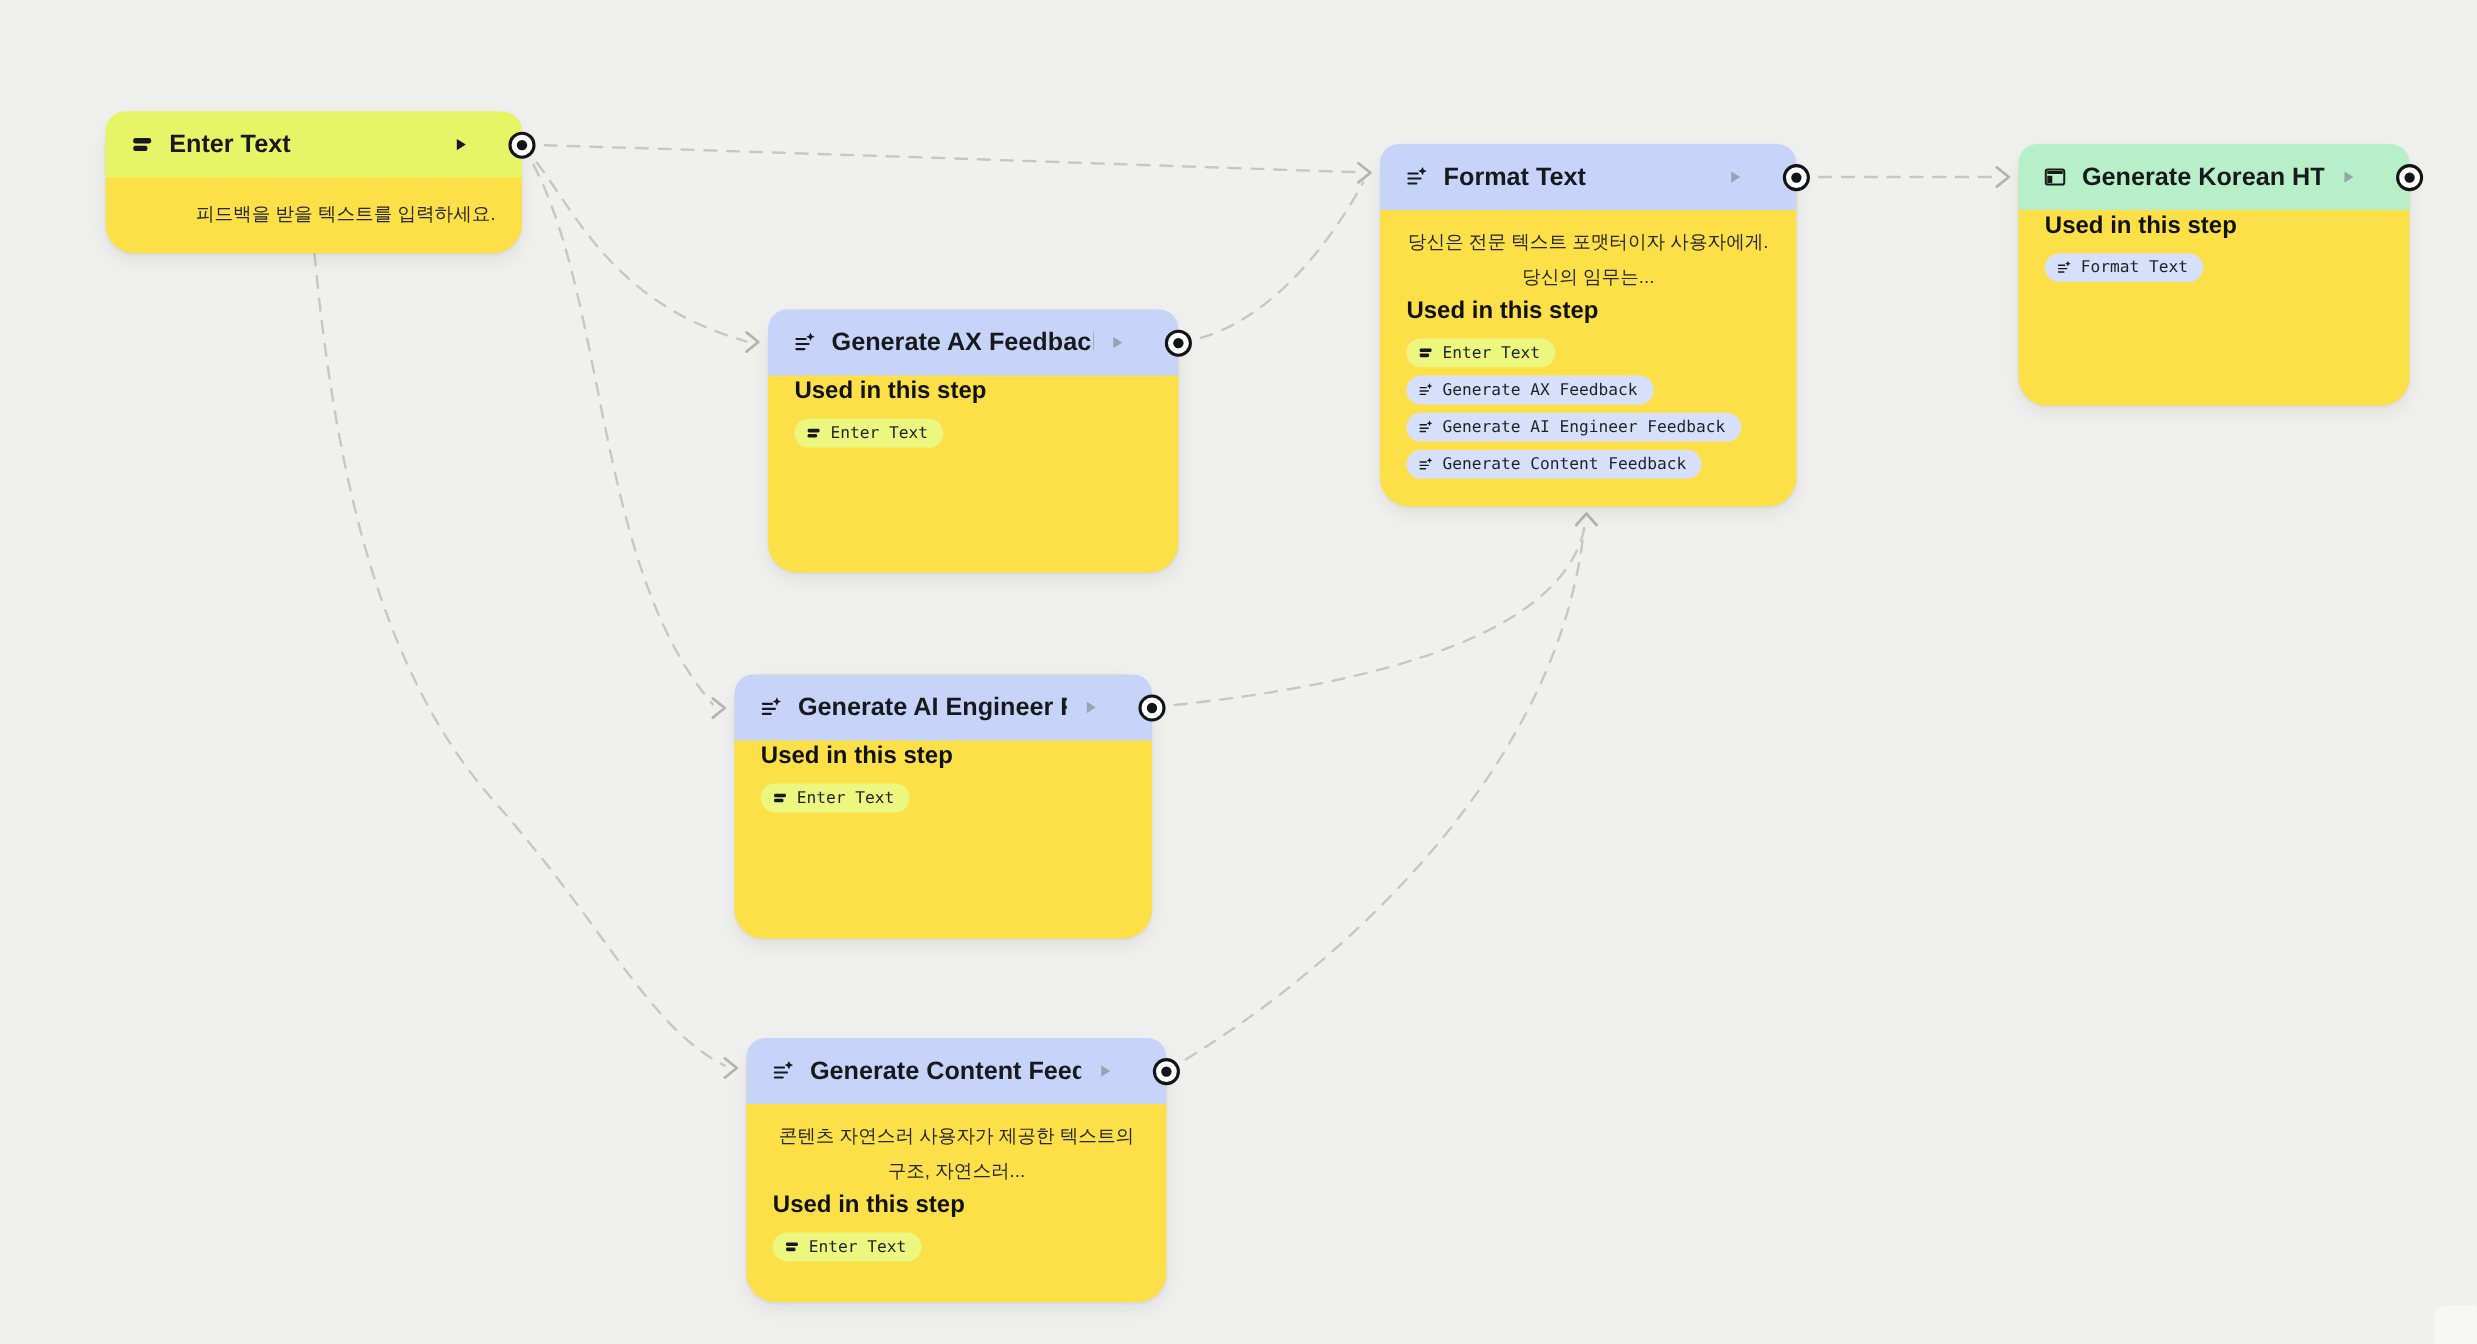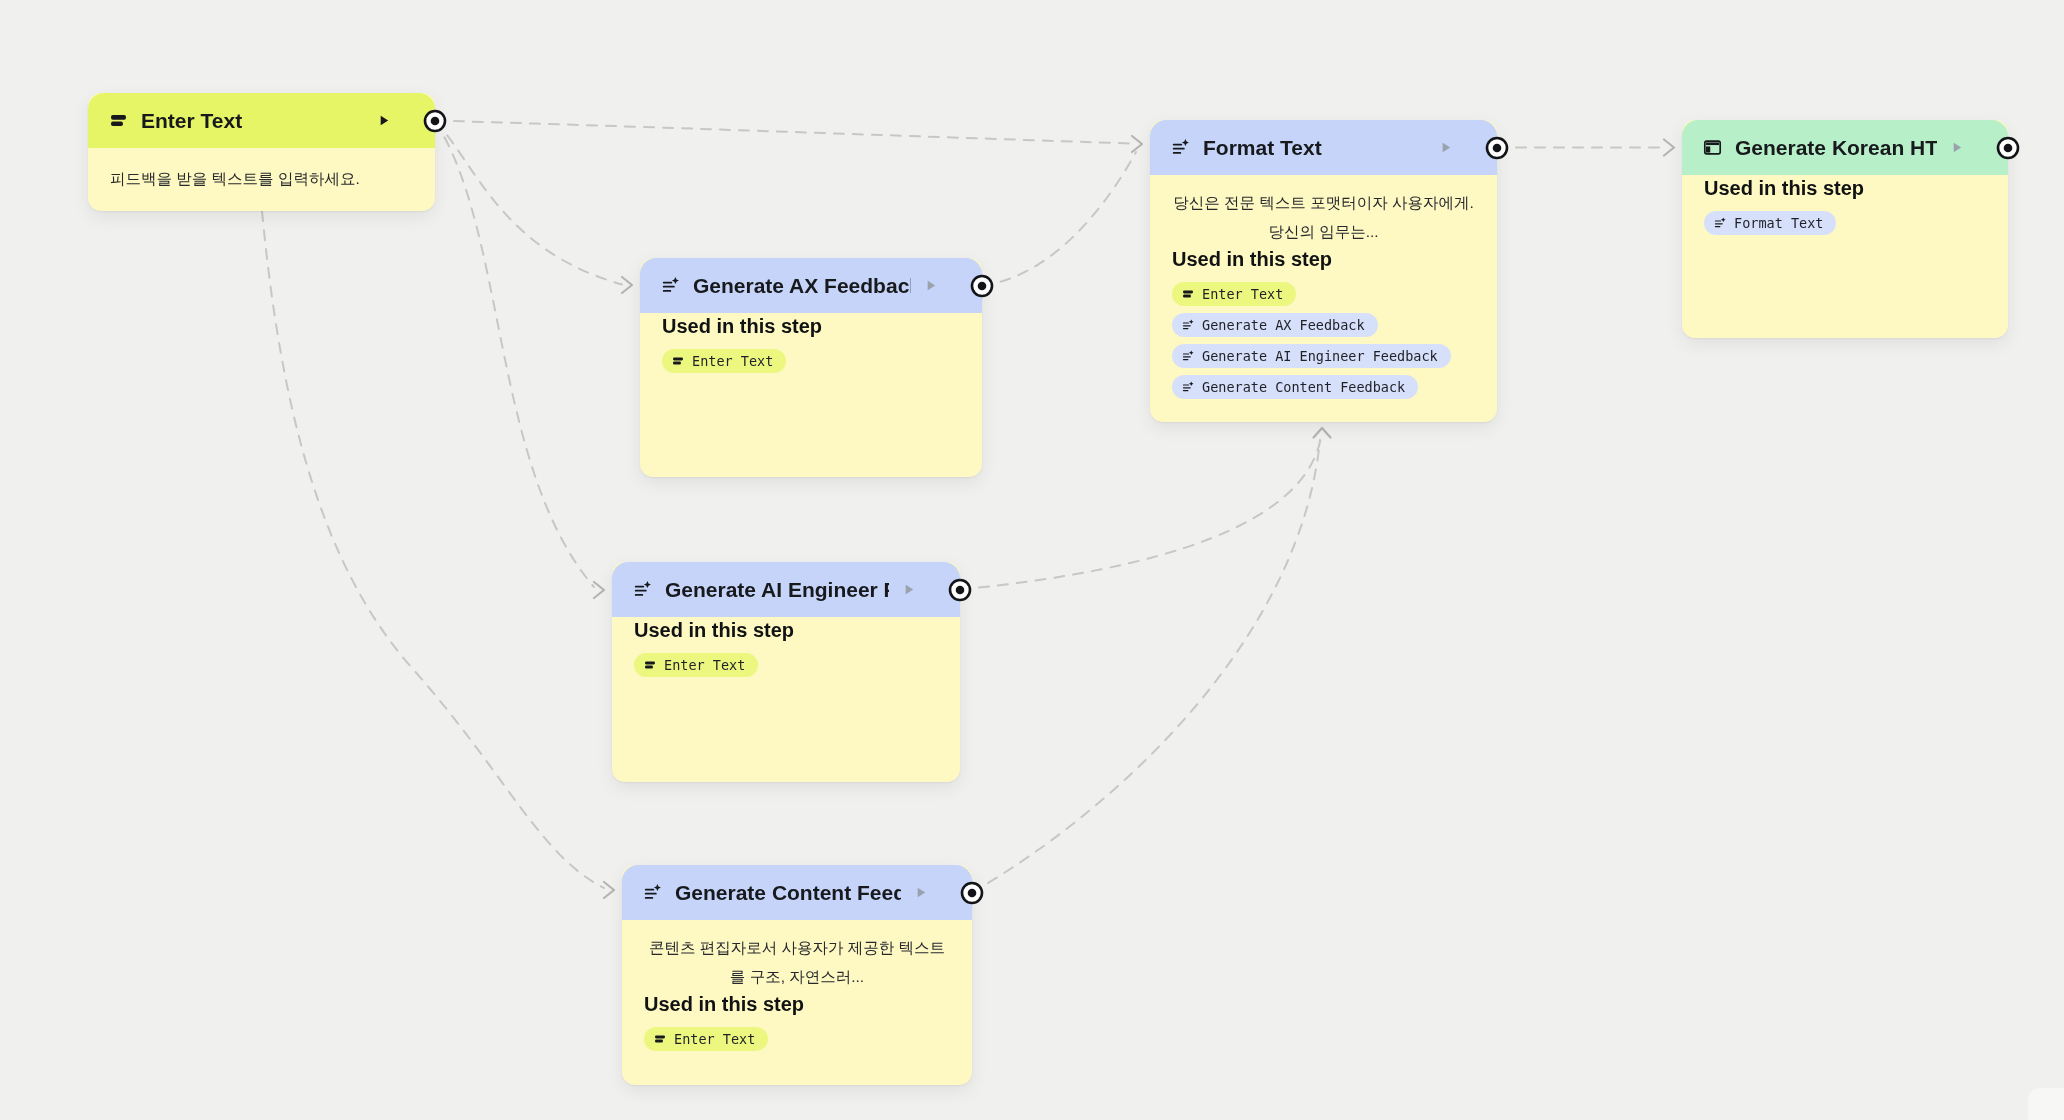--- a/index.html
+++ b/index.html
@@ -2,41 +2,41 @@
 <html><head>
 <meta charset="utf-8">
 <style>
   html,body{margin:0;padding:0;background:#f0f0ee;}
   .canvas{position:relative;width:2064px;height:1120px;background:#f0f0ee;overflow:hidden;
           font-family:"Liberation Sans",sans-serif;}
   .edges{position:absolute;left:0;top:0;width:2064px;height:1120px;z-index:1;}
   .edges path.edge{fill:none;stroke:#c7c7c5;stroke-width:2;stroke-dasharray:10 9;stroke-linecap:round;}
   .edges path.arrow{fill:none;stroke:#b4b4b2;stroke-width:2.2;stroke-linecap:round;stroke-linejoin:round;}
 
-  .node{position:absolute;background:#fef9c3;border-radius:13px;z-index:2;
+  .node{position:absolute;background:#fde047;border-radius:24px;z-index:2;
         box-shadow:0 1px 2px rgba(0,0,0,.05),0 6px 18px rgba(0,0,0,.07);}
   .node-header{position:relative;height:55px;display:flex;align-items:center;gap:12px;
                padding:0 26px 0 20px;border-radius:16px 16px 0 0;}
   .kind-input  .node-header{background:#e6f566;}
   .kind-prompt .node-header{background:#c5d4f8;}
   .kind-html   .node-header{background:#b7f0c8;}
 
   .node-icon{width:21px;height:21px;flex:none;color:#17191d;}
   .node-icon svg{width:100%;height:100%;display:block;}
   .node-title{flex:1;font-weight:bold;font-size:21px;color:#17191d;white-space:nowrap;overflow:hidden;}
   .play-btn{width:15px;height:15px;flex:none;margin-right:18px;color:#9aa2ae;cursor:pointer;}
   .play-btn svg{width:100%;height:100%;display:block;fill:currentColor;}
   .kind-input .play-btn{color:#17181b;}
   .port{position:absolute;right:-14px;top:13.5px;width:28px;height:28px;cursor:pointer;}
   .port svg{display:block;}
 
   .node-body{padding:0 22px 16px 22px;}
   .node-desc{margin-top:14px;font-size:15.5px;line-height:1.85;color:#26282c;
              text-align:center;word-break:break-all;}
-  .kind-input .node-desc{text-align:left;margin-top:17px;}
+  .kind-input .node-desc{text-align:right;margin-top:17px;}
   .used-label{margin-top:2px;font-size:20px;font-weight:bold;color:#101214;}
   .chip-list{margin-top:11px;display:flex;flex-direction:column;align-items:flex-start;gap:7px;}
   .chip{display:inline-flex;align-items:center;gap:7px;height:24px;padding:0 13px 0 9px;
         border-radius:13px;font-family:"DejaVu Sans Mono","Liberation Mono",monospace;
         font-size:13.5px;color:#1f2126;white-space:nowrap;cursor:pointer;}
   .chip-input{background:#ecf780;}
   .chip-prompt{background:#d7e0fa;}
   .chip-icon{width:14px;height:14px;display:inline-flex;color:#17191d;}
   .chip-icon svg{width:100%;height:100%;display:block;}
 
@@ -297,21 +297,21 @@
           </svg>
         </span>
       <span class="port">
           <svg viewBox="0 0 28 28" width="28" height="28">
             <circle cx="14" cy="14" r="10" fill="#ffffff" stroke="#131417" stroke-width="2.6"></circle>
             <circle cx="14" cy="14" r="4.3" fill="#131417"></circle>
           </svg>
         </span>
     </div>
     <div class="node-body">
-      <div class="node-desc">콘텐츠 편집자로서 사용자가 제공한 텍스트를 구조, 자연스러...</div>
+      <div class="node-desc">콘텐츠 자연스러 사용자가 제공한 텍스트의 구조, 자연스러...</div>
       <div class="used-label">Used in this step</div>
       <div class="chip-list">
           <span class="chip chip-input">
             <span class="chip-icon">
               <svg viewBox="0 0 24 24" fill="currentColor">
                 <rect x="3.5" y="5.8" width="17" height="5.2" rx="2"></rect>
                 <rect x="3.5" y="13" width="13.5" height="5.2" rx="2"></rect>
               </svg>
             </span>
             <span>Enter Text</span>

